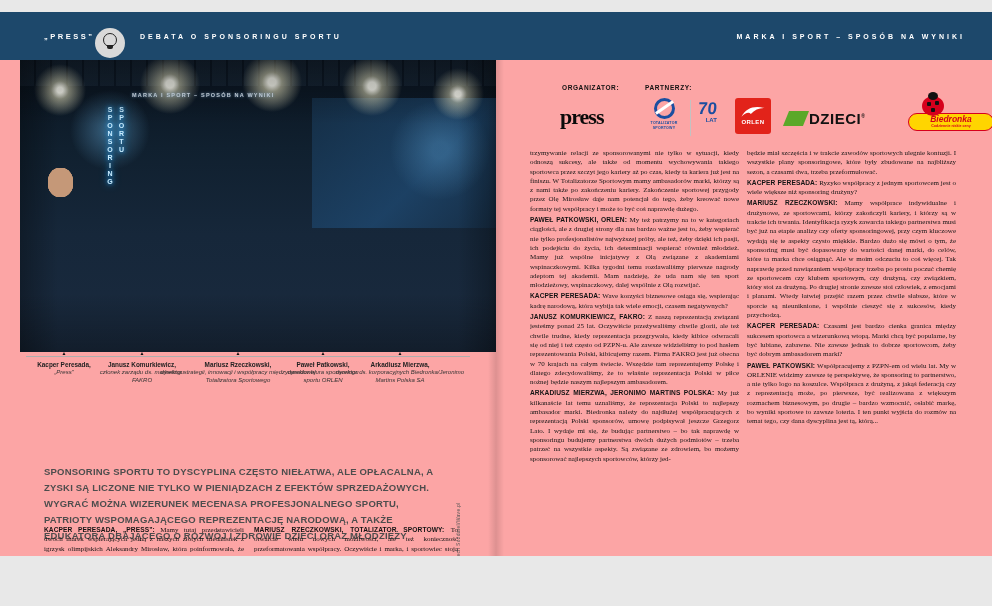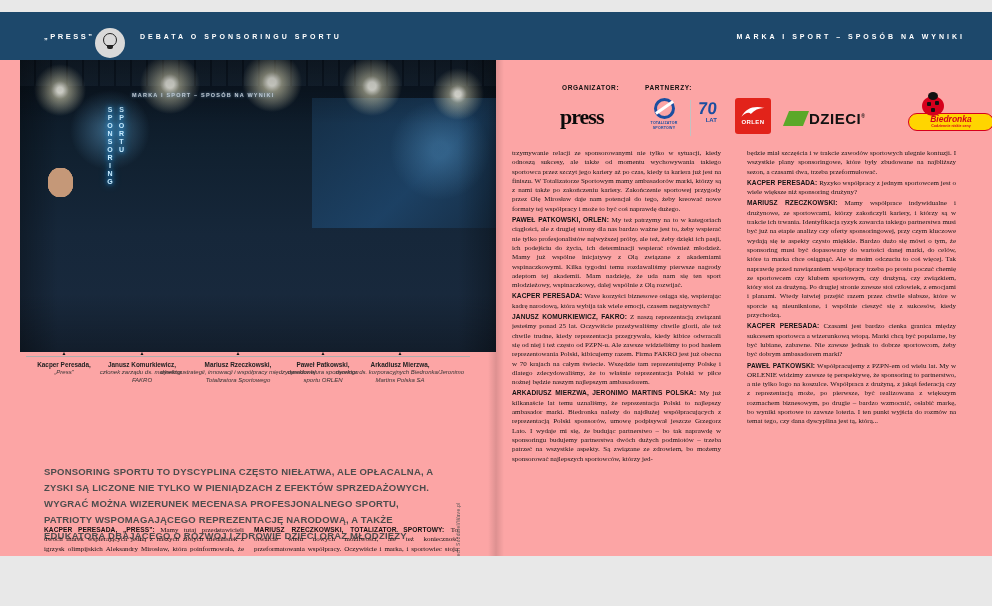--- a/index.html
+++ b/index.html
@@ -122,21 +122,21 @@
   .ladybug{position:relative;width:22px;height:20px;margin-left:14px;border-radius:50%;background:#d6001c;
            background-image:radial-gradient(circle at 7px 8px,#111 0 2px,transparent 2.5px),
                             radial-gradient(circle at 15px 7px,#111 0 2px,transparent 2.5px),
                             radial-gradient(circle at 11px 14px,#111 0 2px,transparent 2.5px);}
   .ladybug::before{content:"";position:absolute;left:6px;top:-4px;width:10px;height:8px;border-radius:50%;background:#111;}
   .bdr-pill{margin-top:-3px;background:#ffd500;border:1px solid #d6001c;border-radius:9px;padding:1px 4px 2px;text-align:center;}
   .bdr-name{font-size:8.5px;font-weight:800;font-style:italic;color:#d6001c;line-height:9px;}
   .bdr-tag{font-size:3.6px;font-weight:bold;color:#d6001c;line-height:4px;}
   
   .rp-col{position:absolute;top:136px;width:209px;height:422px;}
-  .rp-col.c1{left:512px;} .rp-col.c2{left:747px;}
+  .rp-col.c1{left:530px;} .rp-col.c2{left:747px;}
   .para{margin:0 0 1px 0;}
 </style>
 </head>
 <body>
 
 <div class="spread">
 
   <div class="topbar">
     <div class="brand">„PRESS”</div>
     <div class="bulb-circle">

